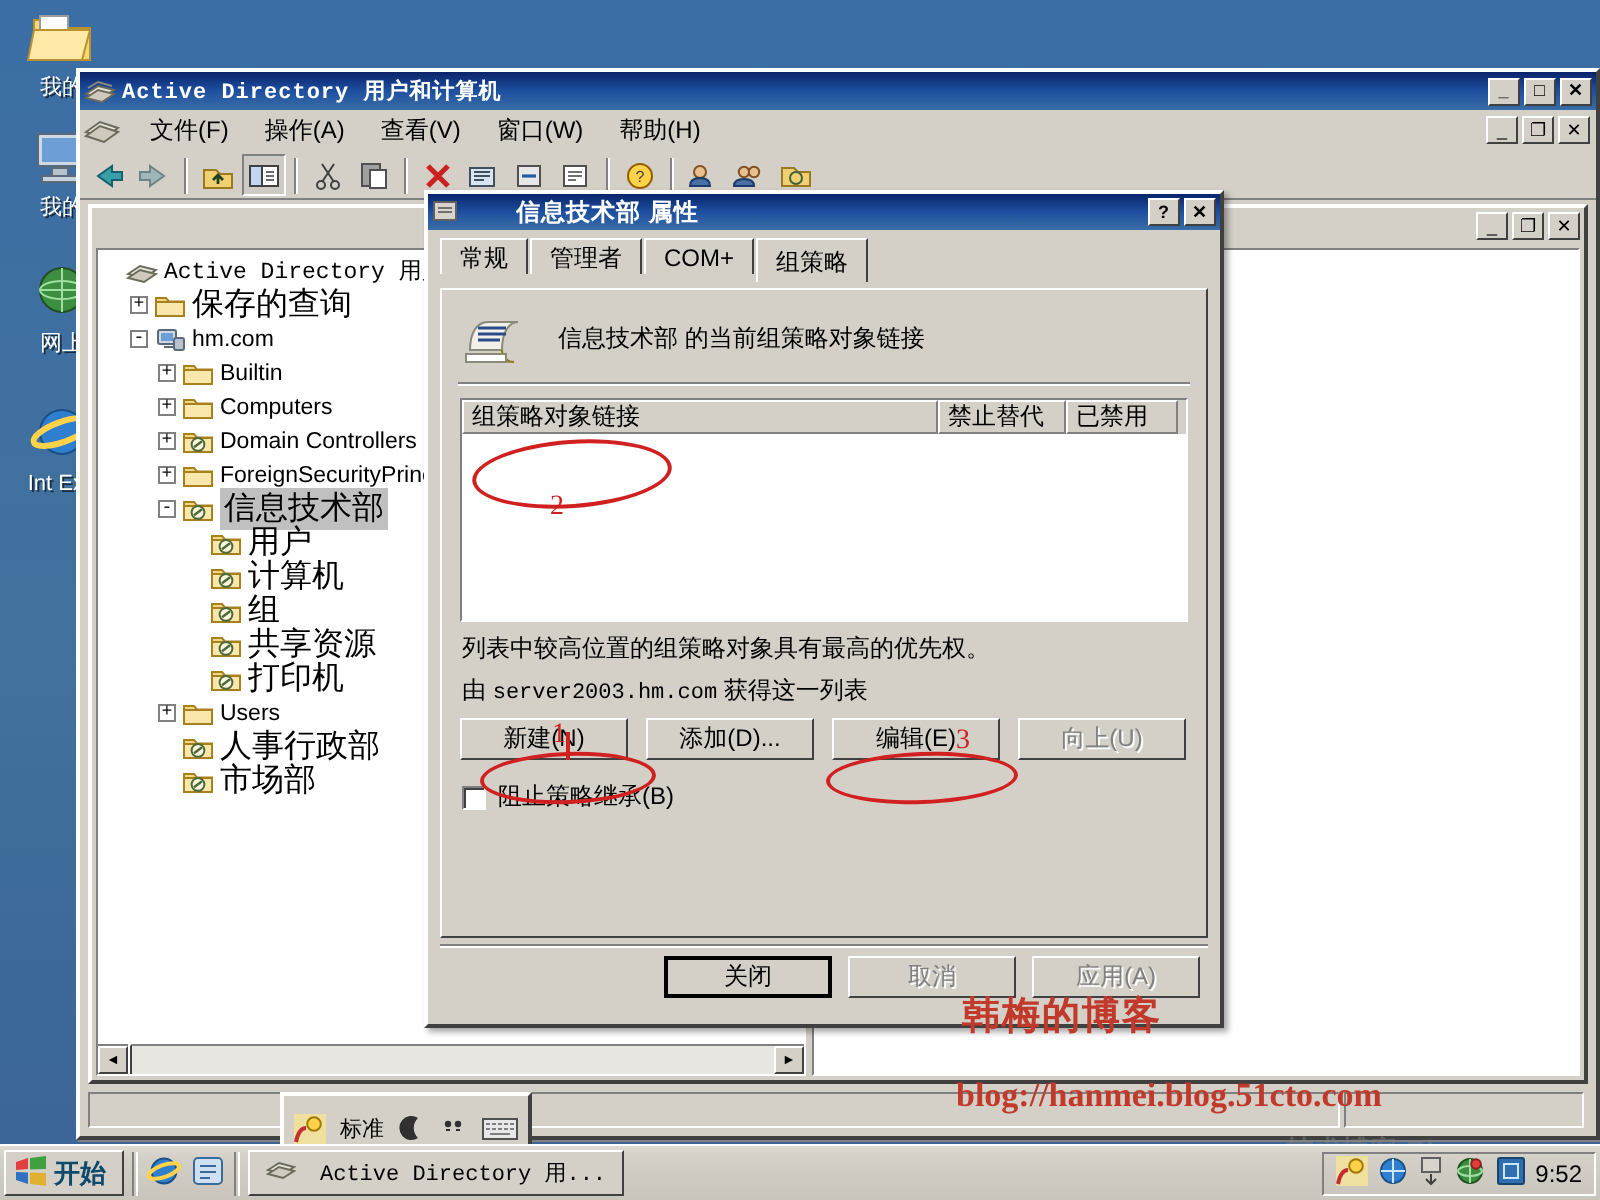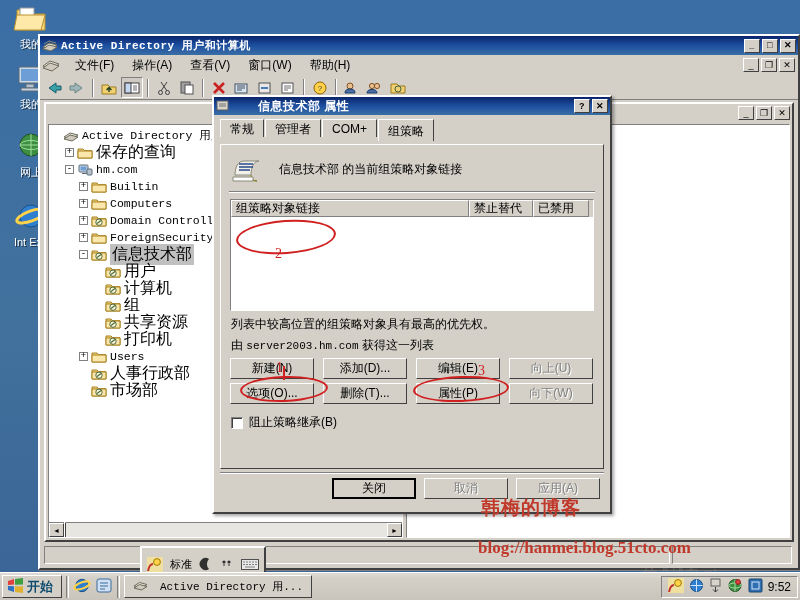--- a/index.html
+++ b/index.html
@@ -89,21 +89,21 @@
   #right-pane { flex:1 1 auto; margin-left:3px; }
   .tree { padding:2px 0 0 2px; font-size:12px; color:#000; }
   .tnode { display:flex; align-items:center; height:17px; white-space:nowrap; }
   .expander {
     width:9px; height:9px; border:1px solid #808080; background:#fff;
     font-size:9px; line-height:7px; text-align:center; color:#000;
     margin-right:3px; flex:0 0 auto; font-family:"Liberation Mono",monospace;
   }
   .expander.blank { border:none; background:transparent; }
   .tnode .ticon { width:16px; height:14px; margin-right:3px; flex:0 0 auto;}
-  .tlabel { font-family:Liberation Mono, monospace; font-size:11.5px; }
+  .tlabel { font-family:Liberation Sans, sans-serif; font-size:11.5px; }
   .tlabel.cjk { font-family:Liberation Sans, sans-serif; font-size:16px; }
   .tlabel.selected { background:#c0c0c0; color:#000; padding:0 2px; }
   .tlabel.root { font-family:"Liberation Mono", monospace; }
 
   
   .hscroll {
     position:absolute; left:0; right:0; bottom:0; height:15px;
     background:#d4d0c8; display:flex; align-items:center;
     border-top:1px solid #808080;
   }
@@ -696,26 +696,20 @@
         <span>获得这一列表</span>
       </div>
 
       <div class="btn-grid">
         <div class="btn-row" id="btn-row-1">
             <span class="btn">新建(N)</span>
             <span class="btn">添加(D)...</span>
             <span class="btn">编辑(E)</span>
             <span class="btn disabled">向上(U)</span>
           </div>
-        <div class="btn-row" id="btn-row-2">
-            <span class="btn">选项(O)...</span>
-            <span class="btn">删除(T)...</span>
-            <span class="btn">属性(P)</span>
-            <span class="btn disabled">向下(W)</span>
-          </div>
       </div>
 
       <div class="chk-row">
         <span class="chkbox"></span>
         <span>阻止策略继承(B)</span>
       </div>
     </div>
 
     <div class="dlg-sep"></div>
     <div class="dlg-bottom" id="dlg-footer">

